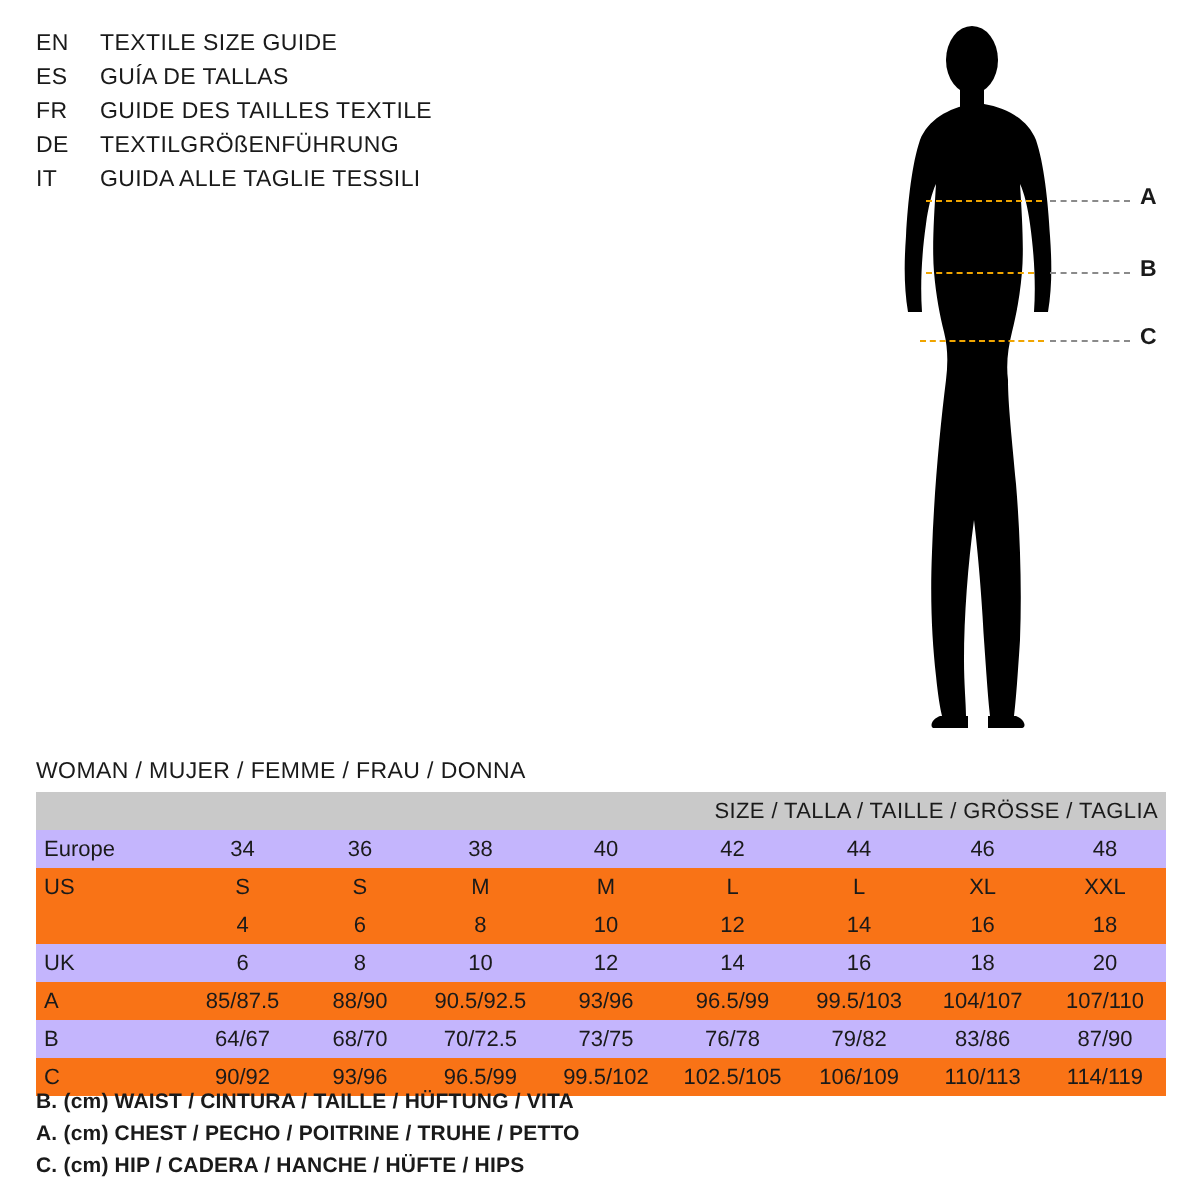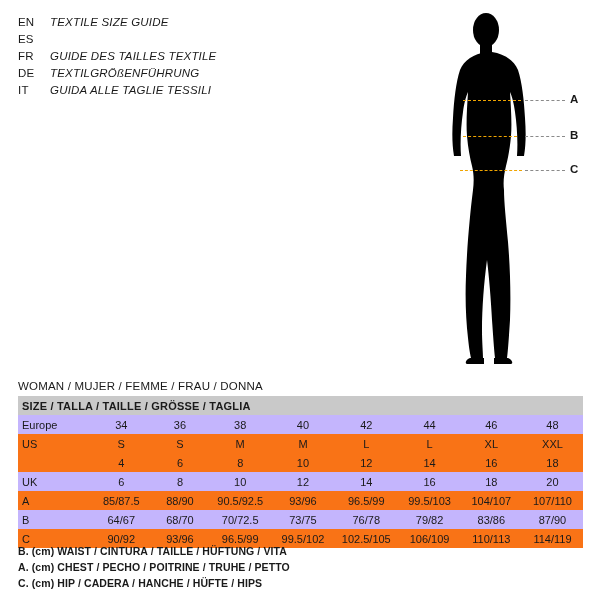--- a/index.html
+++ b/index.html
@@ -35,21 +35,20 @@
     line-height: 17px;
     letter-spacing: 0.2px;
   }
   .lang-code {
     width: 32px;
     flex: 0 0 32px;
     font-weight: 400;
   }
   .lang-text {
     font-weight: 400;
-    font-style: italic;
   }
 
   
   .figure-wrap {
     position: absolute;
     left: 430px;
     top: 8px;
     width: 160px;
     height: 360px;
   }
@@ -86,23 +85,24 @@
     width: 565px;
     font-size: 11px;
   }
   table.size-table td {
     padding: 2px 4px;
     height: 15px;
     vertical-align: middle;
   }
   tr.head-row td {
     background: #c9c9c9;
-    font-weight: 700;
+    font-weight: 400;
     font-size: 11px;
     letter-spacing: 0.2px;
+    text-align: right;
   }
   tr.shade td {
     background: #f97316;
   }
   tr.plain td {
     background: #c4b5fd;
   }
   td.label-col {
     text-align: left;
     padding-left: 4px;
@@ -133,20 +133,21 @@
 
 <div class="page">
 
   <div class="langs">
     <div class="lang-row">
       <span class="lang-code">EN</span>
       <span class="lang-text">TEXTILE SIZE GUIDE</span>
     </div>
     <div class="lang-row">
       <span class="lang-code">ES</span>
+      <span class="lang-text">GUÍA DE TALLAS</span>
     </div>
     <div class="lang-row">
       <span class="lang-code">FR</span>
       <span class="lang-text">GUIDE DES TAILLES TEXTILE</span>
     </div>
     <div class="lang-row">
       <span class="lang-code">DE</span>
       <span class="lang-text">TEXTILGRÖßENFÜHRUNG</span>
     </div>
     <div class="lang-row">

